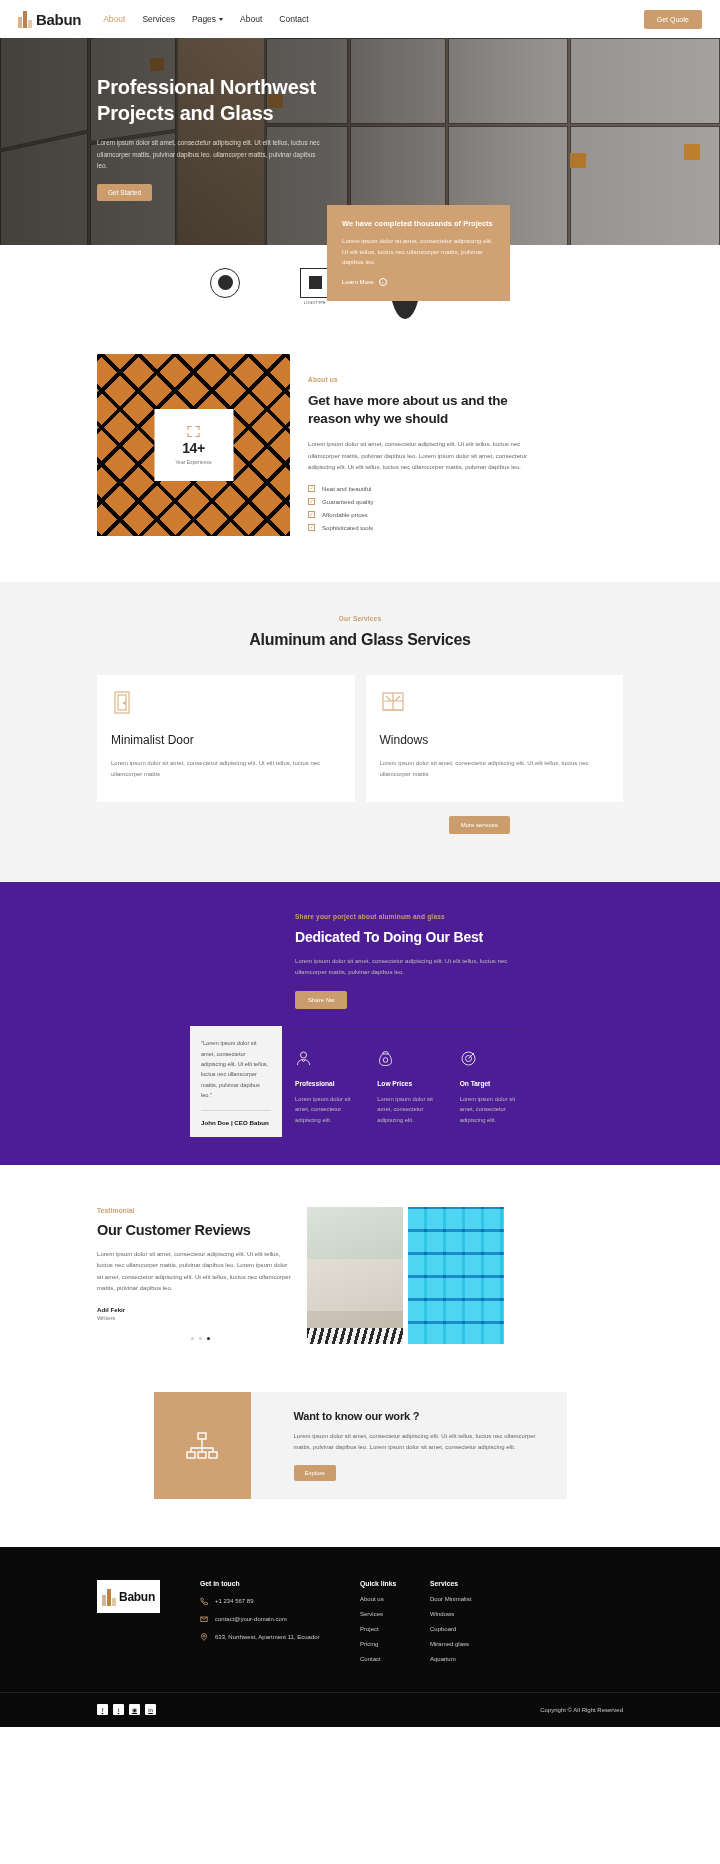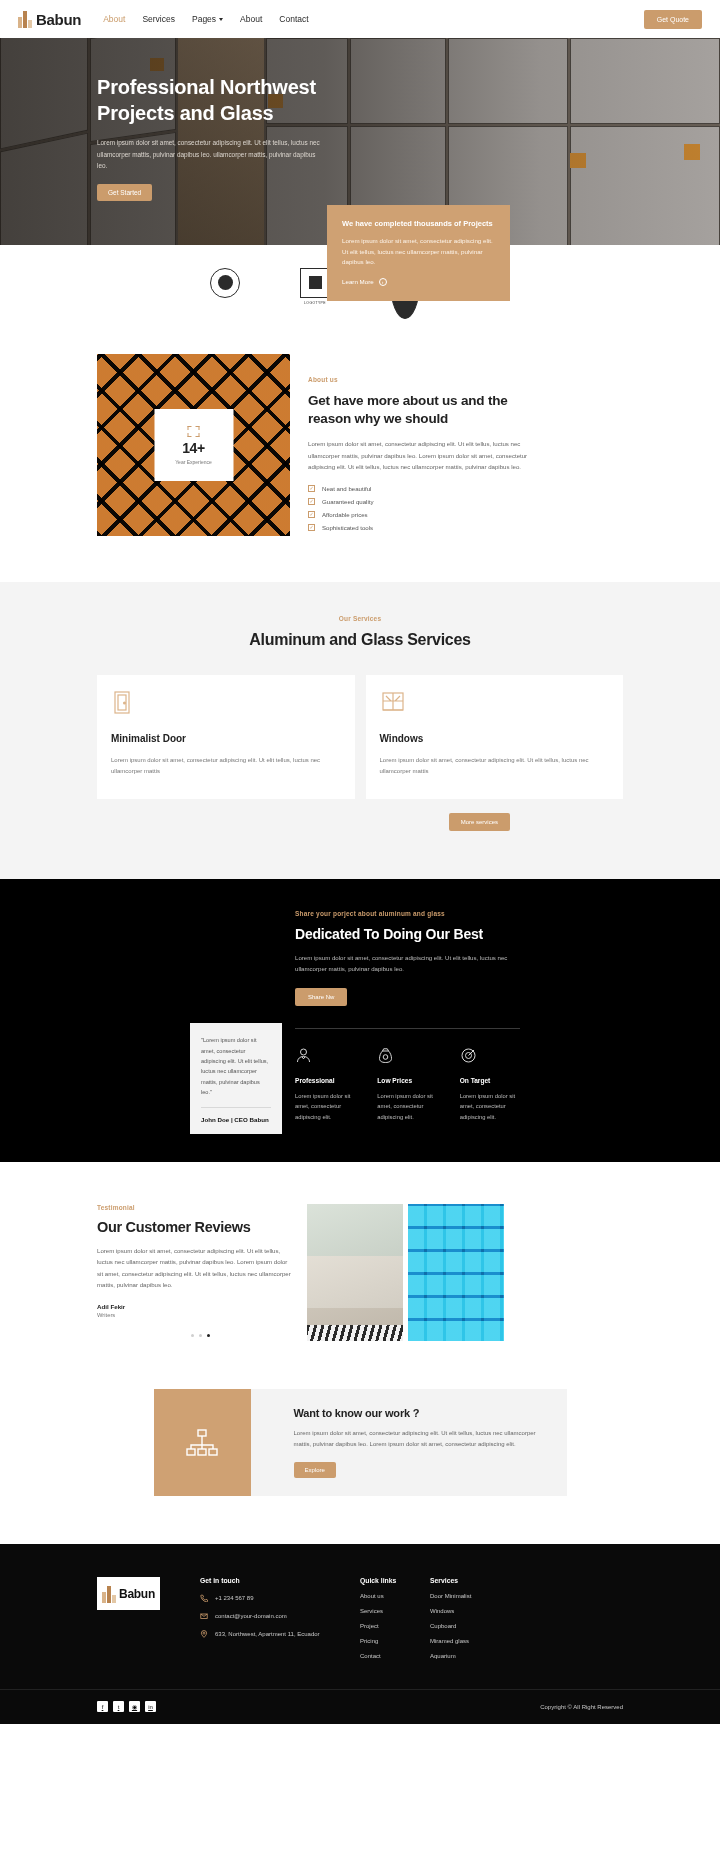--- a/index.html
+++ b/index.html
@@ -115,29 +115,29 @@
   .chk-box { width:7px; height:7px; border:1px solid #cb9c6c; display:flex;
     align-items:center; justify-content:center; font-size:5px; color:#cb9c6c; flex:none; }
 
   
   .services { background:#f4f4f4; padding:33px 0 48px; }
   .center { text-align:center; }
   .services h2 { margin-top:9px; font-size:16px; font-weight:bold; letter-spacing:-.3px; }
   .svc-grid { margin:26px auto 0; width:526px; display:flex; gap:11px; }
   .svc-card { flex:1; background:#fff; padding:15px 14px 22px; }
   .svc-ico { width:26px; height:25px; }
-  .svc-card h4 { margin-top:14px; font-size:10px; font-weight:bold; }
+  .svc-card h4 { margin-top:14px; font-size:12px; font-weight:normal; }
   .svc-card p { margin-top:11px; font-size:6px; line-height:1.85; color:#777; }
   .btn-more {
     display:block; margin:14px 210px 0 auto; background:#cb9c6c; color:#fff;
     font-size:6px; padding:6px 12px; border:none; border-radius:2px; cursor:pointer;
   }
 
   
-  .dark { background:#000000; color:#fff; padding:31px 0 40px; position:relative; }
+  .dark { background:#4c1d95; color:#fff; padding:31px 0 40px; position:relative; }
   .dark-inner { margin-left:295px; width:225px; }
   .dark .eyebrow { color:#cb9c6c; }
   .dark h2 { margin-top:9px; font-size:14px; font-weight:bold; letter-spacing:-.2px; }
   .dark > .dark-inner > p { margin-top:10px; font-size:6.1px; line-height:1.85; color:#bdbdbd; }
   .btn-share { margin-top:13px; background:#cb9c6c; color:#fff; font-size:6px;
     padding:6px 13px; border:none; border-radius:2px; cursor:pointer; }
   .hr { margin:22px 0 0; height:1px; background:#3a3a3a; }
   .feat-row { margin-top:18px; display:flex; gap:22px; }
   .feat { width:62px; }
   .feat-ico { width:17px; height:17px; }

